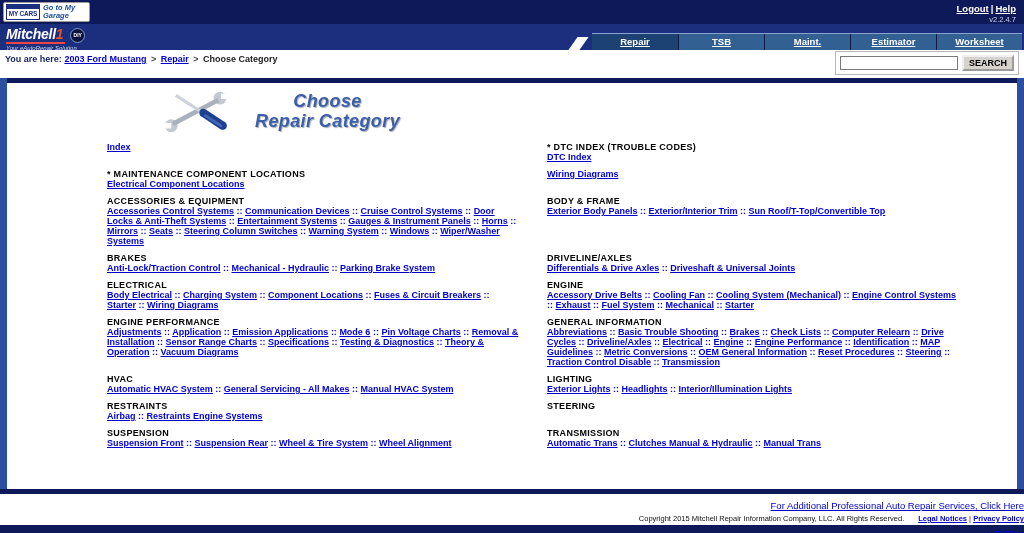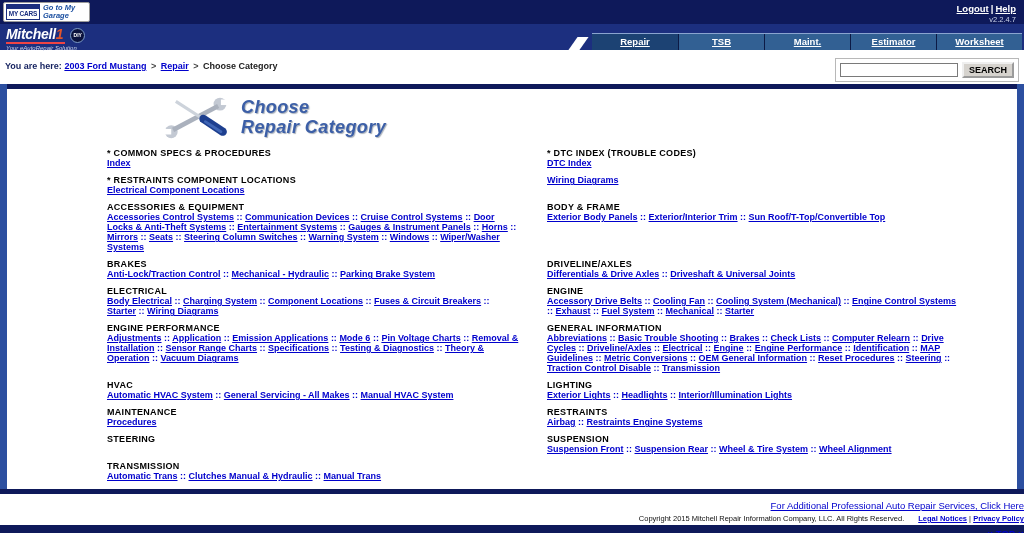--- a/index.html
+++ b/index.html
@@ -42,21 +42,21 @@
     transform:skewX(-35deg); margin-right:8px; }
   .tab-bar { display:flex; border-top:1px solid #8aa4cf; }
   .tab { width:86px; text-align:center; font-size:9.5px; font-weight:bold;
     background:#326093; padding:2px 0 3px; border-left:1px solid #0c1a45;
     cursor:pointer; }
   .tab:first-child { border-left:none; }
   .tab.active { background:#1c4273; }
   .tab a { color:#fff; text-decoration:underline; }
 
   
-  .crumb-bar { height:28px; background:#fff; position:relative;margin-top:7px; }
+  .crumb-bar { height:28px; background:#fff; position:relative; }
   .breadcrumb { position:absolute; left:5px; top:4px; font-size:9px; color:#222; }
   .crumb-label { font-weight:bold; color:#14215f; }
   .crumb-link { color:#0000cc; font-weight:bold; text-decoration:underline; }
   .crumb-sep { color:#444; font-weight:bold; margin:0 2px; }
   .crumb-current { font-weight:bold; color:#222; }
   .search-box { position:absolute; right:5px; top:1px; background:#fff;
     border:1px solid #b8b8b8; padding:3px 4px; display:flex; gap:4px;
     align-items:center; }
   .search-input { width:118px; height:14px; border:1px solid #7a7a7a;
     font-size:10px; padding:0 2px; font-family:inherit; }
@@ -64,23 +64,23 @@
     background:#d6d3ce; border:2px outset #efefef; padding:1px 5px;
     font-family:inherit; cursor:pointer; }
 
   
   .content-frame { height:411px; background:#2c4fa0; padding:0 7px; }
   .panel { height:100%; background:#fff; border-top:5px solid #0e195a;
     overflow:hidden; }
   .cat-header { display:flex; align-items:center; margin:5px 0 8px 152px;
     height:46px; }
   .tools-icon svg { width:76px; height:46px; display:block; }
-  .cat-header-text { margin-left:6px; font-size:18px; font-weight:bold;
+  .cat-header-text { margin-left:20px; font-size:18px; font-weight:bold;
     font-style:italic; color:#3c5fa7; line-height:20px;
-    text-shadow:1px 1px 1px #a9b0ba; letter-spacing:0.4px; }
+    text-shadow:1px 1px 1px #a9b0ba; letter-spacing:0.4px;text-align:center; }
 
   .categories { margin-left:100px; display:grid;
     grid-template-columns:440px 440px; }
   .cat-cell { width:440px; padding-right:26px; margin-bottom:7px; }
   .cat-title { font-size:9px; font-weight:bold; color:#000; line-height:10px;
     letter-spacing:0.3px; }
   .cat-links { font-size:9px; font-weight:bold; line-height:10px; }
   .cat-link { color:#0000cc; text-decoration:underline; }
   .link-sep { color:#0000cc; text-decoration:none; }
 
@@ -166,29 +166,28 @@
             <line x1="47" y1="30" x2="64" y2="41" stroke="#3f65b5" stroke-width="3" stroke-linecap="round"></line>
           </svg>
         </div>
         <div class="cat-header-text">
           <div>Choose</div>
           <div>Repair Category</div>
         </div>
       </div>
       <div class="categories">
           <div class="cat-cell">
-            <div class="cat-title">* COMMON SPECS &amp; PROCEDURES</div>
             <div class="cat-links"><a href="#" class="cat-link">Index</a></div>
           </div>
           <div class="cat-cell">
             <div class="cat-title">* DTC INDEX (TROUBLE CODES)</div>
             <div class="cat-links"><a href="#" class="cat-link">DTC Index</a></div>
           </div>
           <div class="cat-cell">
-            <div class="cat-title">* RESTRAINTS COMPONENT LOCATIONS</div>
+            <div class="cat-title">* MAINTENANCE COMPONENT LOCATIONS</div>
             <div class="cat-links"><a href="#" class="cat-link">Electrical Component Locations</a></div>
           </div>
           <div class="cat-cell">
             <div class="cat-links"><a href="#" class="cat-link">Wiring Diagrams</a></div>
           </div>
           <div class="cat-cell">
             <div class="cat-title">ACCESSORIES &amp; EQUIPMENT</div>
             <div class="cat-links"><a href="#" class="cat-link">Accessories Control Systems</a><span class="link-sep"> :: </span><a href="#" class="cat-link">Communication Devices</a><span class="link-sep"> :: </span><a href="#" class="cat-link">Cruise Control Systems</a><span class="link-sep"> :: </span><a href="#" class="cat-link">Door Locks &amp; Anti-Theft Systems</a><span class="link-sep"> :: </span><a href="#" class="cat-link">Entertainment Systems</a><span class="link-sep"> :: </span><a href="#" class="cat-link">Gauges &amp; Instrument Panels</a><span class="link-sep"> :: </span><a href="#" class="cat-link">Horns</a><span class="link-sep"> :: </span><a href="#" class="cat-link">Mirrors</a><span class="link-sep"> :: </span><a href="#" class="cat-link">Seats</a><span class="link-sep"> :: </span><a href="#" class="cat-link">Steering Column Switches</a><span class="link-sep"> :: </span><a href="#" class="cat-link">Warning System</a><span class="link-sep"> :: </span><a href="#" class="cat-link">Windows</a><span class="link-sep"> :: </span><a href="#" class="cat-link">Wiper/Washer Systems</a></div>
           </div>
           <div class="cat-cell">
@@ -219,24 +218,20 @@
             <div class="cat-title">GENERAL INFORMATION</div>
             <div class="cat-links"><a href="#" class="cat-link">Abbreviations</a><span class="link-sep"> :: </span><a href="#" class="cat-link">Basic Trouble Shooting</a><span class="link-sep"> :: </span><a href="#" class="cat-link">Brakes</a><span class="link-sep"> :: </span><a href="#" class="cat-link">Check Lists</a><span class="link-sep"> :: </span><a href="#" class="cat-link">Computer Relearn</a><span class="link-sep"> :: </span><a href="#" class="cat-link">Drive Cycles</a><span class="link-sep"> :: </span><a href="#" class="cat-link">Driveline/Axles</a><span class="link-sep"> :: </span><a href="#" class="cat-link">Electrical</a><span class="link-sep"> :: </span><a href="#" class="cat-link">Engine</a><span class="link-sep"> :: </span><a href="#" class="cat-link">Engine Performance</a><span class="link-sep"> :: </span><a href="#" class="cat-link">Identification</a><span class="link-sep"> :: </span><a href="#" class="cat-link">MAP Guidelines</a><span class="link-sep"> :: </span><a href="#" class="cat-link">Metric Conversions</a><span class="link-sep"> :: </span><a href="#" class="cat-link">OEM General Information</a><span class="link-sep"> :: </span><a href="#" class="cat-link">Reset Procedures</a><span class="link-sep"> :: </span><a href="#" class="cat-link">Steering</a><span class="link-sep"> :: </span><a href="#" class="cat-link">Traction Control Disable</a><span class="link-sep"> :: </span><a href="#" class="cat-link">Transmission</a></div>
           </div>
           <div class="cat-cell">
             <div class="cat-title">HVAC</div>
             <div class="cat-links"><a href="#" class="cat-link">Automatic HVAC System</a><span class="link-sep"> :: </span><a href="#" class="cat-link">General Servicing - All Makes</a><span class="link-sep"> :: </span><a href="#" class="cat-link">Manual HVAC System</a></div>
           </div>
           <div class="cat-cell">
             <div class="cat-title">LIGHTING</div>
             <div class="cat-links"><a href="#" class="cat-link">Exterior Lights</a><span class="link-sep"> :: </span><a href="#" class="cat-link">Headlights</a><span class="link-sep"> :: </span><a href="#" class="cat-link">Interior/Illumination Lights</a></div>
-          </div>
-          <div class="cat-cell">
-            <div class="cat-title">MAINTENANCE</div>
-            <div class="cat-links"><a href="#" class="cat-link">Procedures</a></div>
           </div>
           <div class="cat-cell">
             <div class="cat-title">RESTRAINTS</div>
             <div class="cat-links"><a href="#" class="cat-link">Airbag</a><span class="link-sep"> :: </span><a href="#" class="cat-link">Restraints Engine Systems</a></div>
           </div>
           <div class="cat-cell">
             <div class="cat-title">STEERING</div>
           </div>
           <div class="cat-cell">
             <div class="cat-title">SUSPENSION</div>

